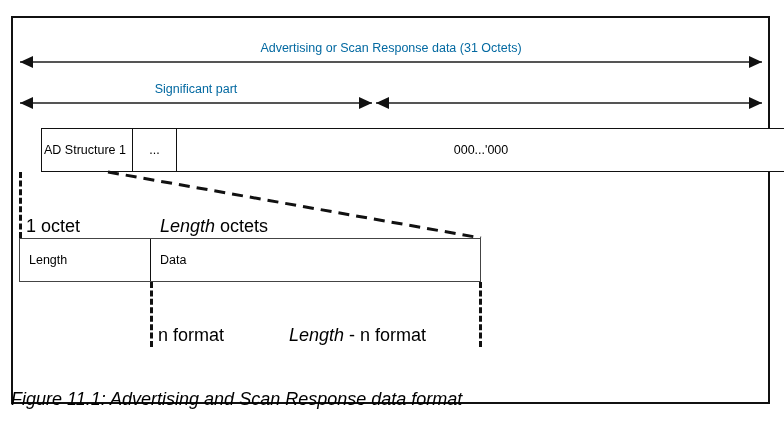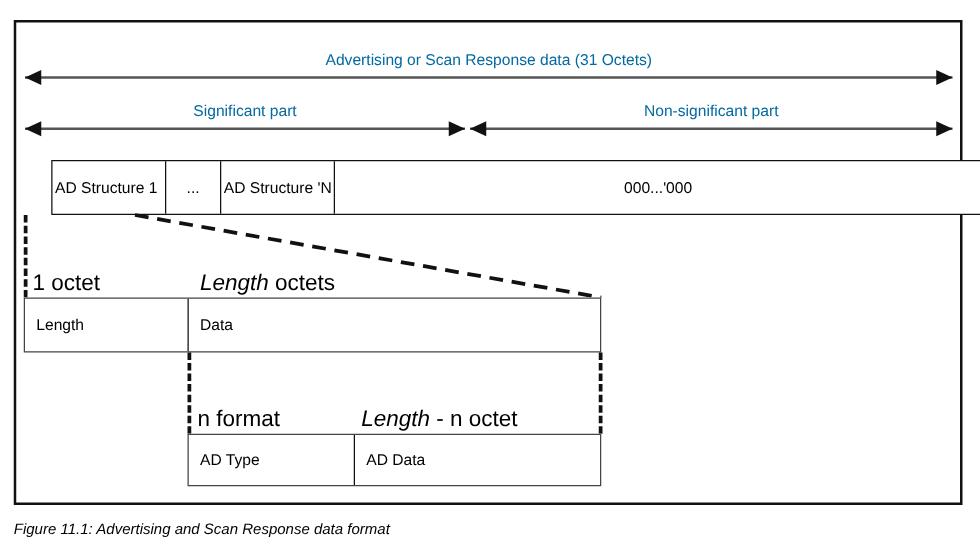--- a/index.html
+++ b/index.html
@@ -126,22 +126,22 @@
   }
   .dashed-diag {
     position: absolute;
     overflow: visible;
   }
 
   
   .figure-caption {
     position: absolute;
     left: 11px;
-    top: 416px;
-    font-size: 12px;
+    top: 389px;
+    font-size: 18px;
     font-style: italic;
     color: #000000;
     white-space: nowrap;
   }
 </style>
 </head>
 <body>
 
 <div id="figure-root">
 
@@ -154,31 +154,29 @@
     <div class="head right"></div>
   </div>
 
   <div class="dim-label" style="left:20px; top:82px; width:352px;">Significant part</div>
   <div class="dim-arrow" style="left:20px; top:97px; width:352px;">
     <div class="shaft"></div>
     <div class="head left"></div>
     <div class="head right"></div>
   </div>
 
-  <div class="dim-label" style="left:376px; top:82px; width:386px;">Non-significant part</div>
   <div class="dim-arrow" style="left:376px; top:97px; width:386px;">
     <div class="shaft"></div>
     <div class="head left"></div>
     <div class="head right"></div>
   </div>
 
   <div class="struct-row" style="left:17px; top:128px; width:745px; height:44px;">
     <div class="struct-cell left-align" style="width:91px;">AD Structure 1</div>
     <div class="struct-cell" style="width:44px;">...</div>
-    <div class="struct-cell left-align" style="width:91px;">AD Structure 'N</div>
     <div class="struct-cell" style="flex:1;">000...'000</div>
   </div>
 
   <div class="dashed-v" style="left:19px; top:172px; height:66px;"></div>
   <svg class="dashed-diag" style="left:0px; top:0px; width:784px; height:444px;" viewBox="0 0 784 444">
     <line x1="108" y1="172" x2="481" y2="238" stroke="#111111" stroke-width="3" stroke-dasharray="11 7"></line>
   </svg>
 
   <div class="octet-label" style="left:26px; top:219px;">
     <span>1 octet</span>
@@ -192,23 +190,19 @@
     <div class="detail-cell" style="flex:1;">Data</div>
   </div>
 
   <div class="dashed-v" style="left:150px; top:282px; height:65px;"></div>
   <div class="dashed-v" style="left:479px; top:282px; height:65px;"></div>
 
   <div class="octet-label" style="left:158px; top:328px;">
     <span>n format</span>
   </div>
   <div class="octet-label" style="left:289px; top:328px;">
-    <i>Length</i><span> - n octet</span>
-  </div>
-
-  <div class="detail-table" style="left:150px; top:347px; width:331px; height:42px;">
-    <div class="detail-cell" style="width:133px;">AD Type</div>
-    <div class="detail-cell" style="flex:1;">AD Data</div>
-  </div>
+    <i>Length</i><span> - n format</span>
+  </div>
+
 
   <div class="figure-caption">Figure 11.1: Advertising and Scan Response data format</div>
 
 </div>
 
 </body></html>

